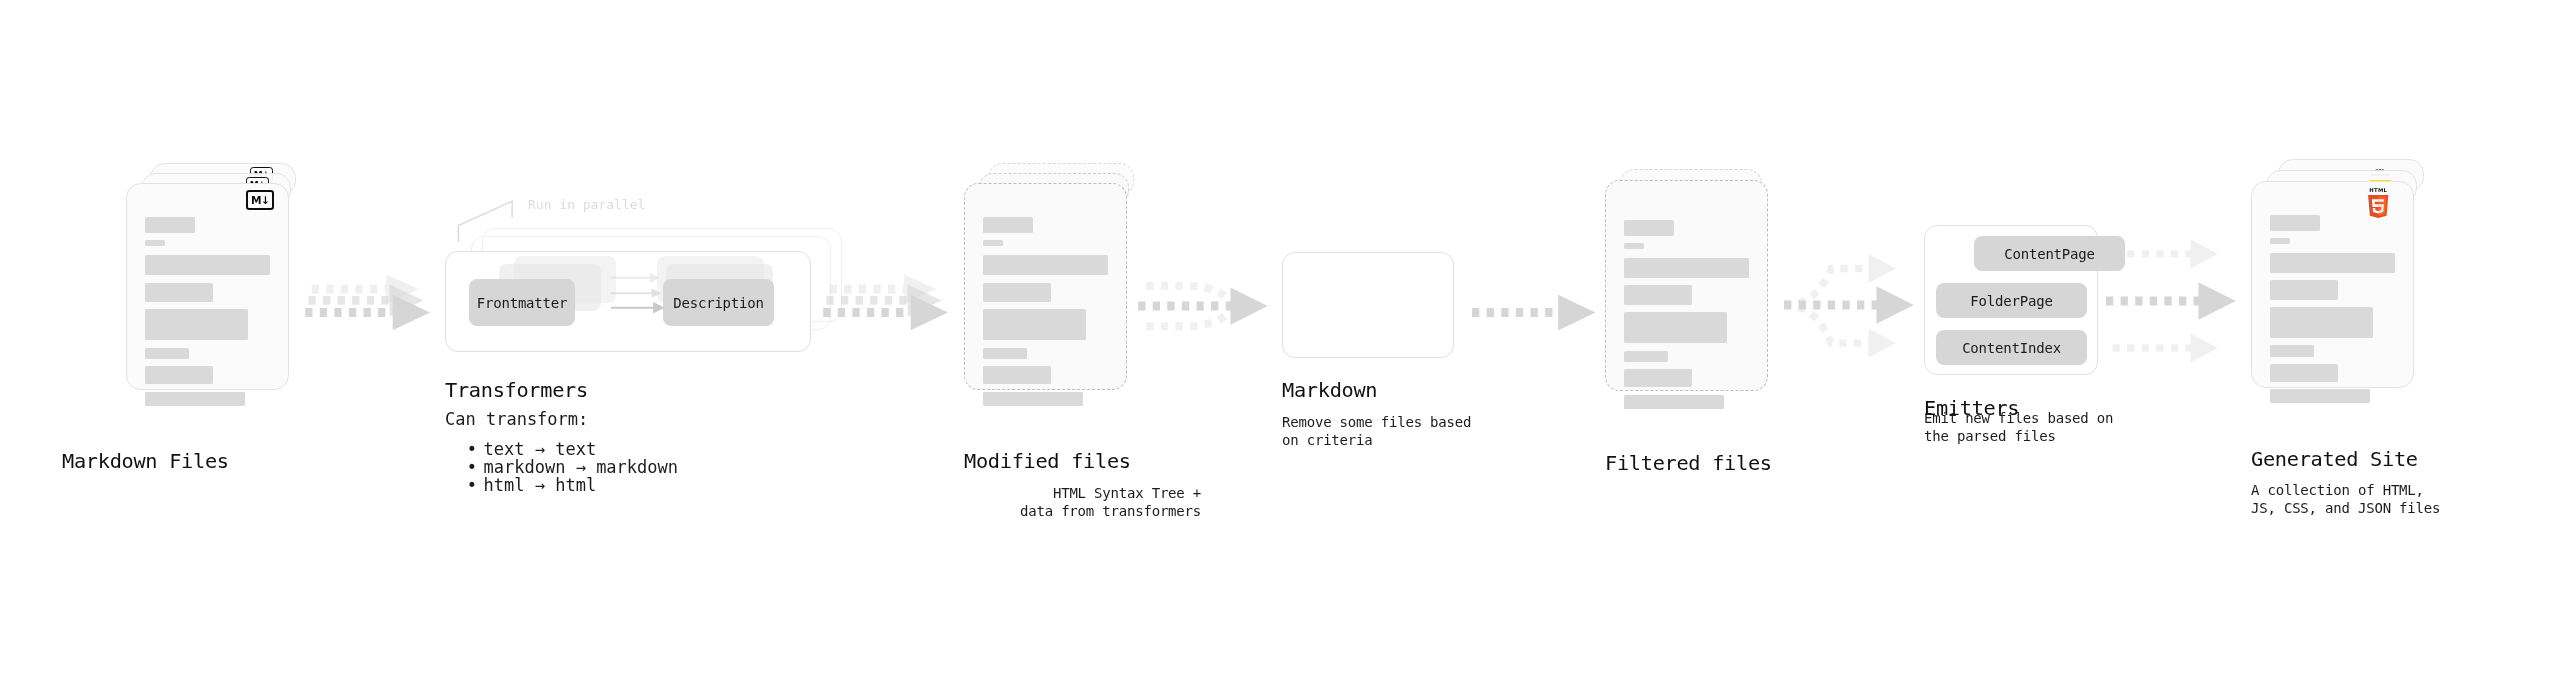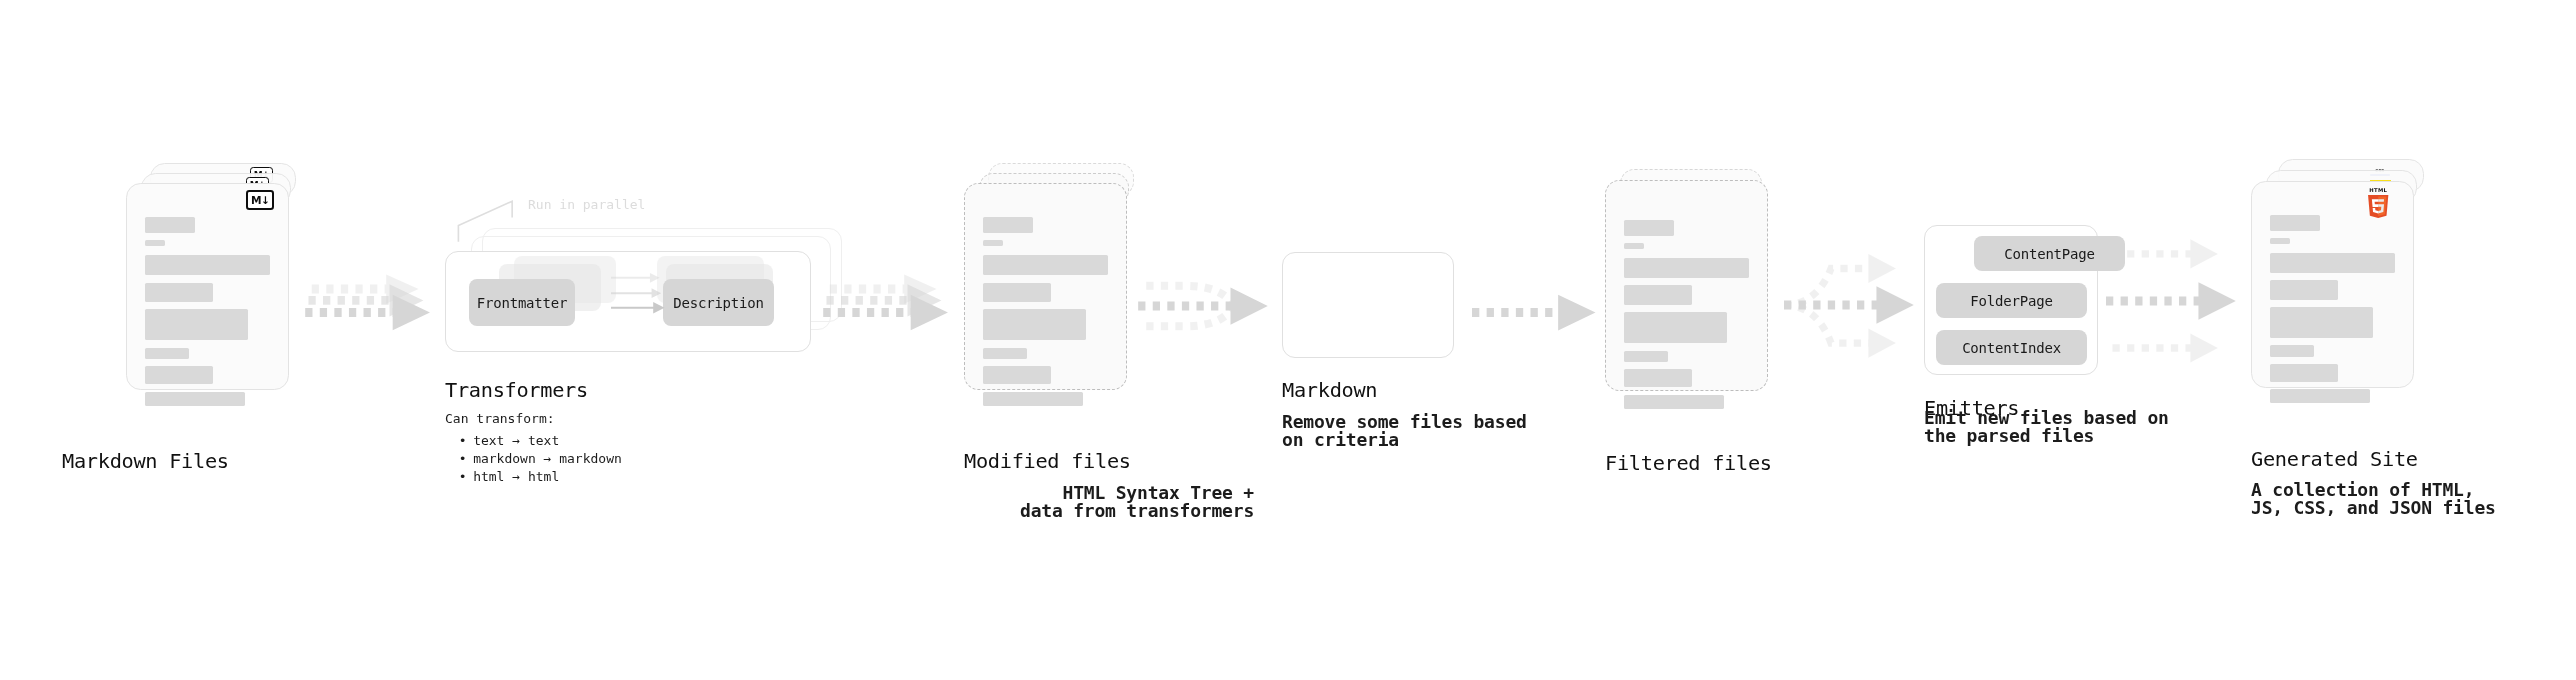--- a/index.html
+++ b/index.html
@@ -61,25 +61,25 @@
     position:absolute;box-sizing:border-box;
     background:#d6d6d6;border-radius:8.1px;
     display:flex;align-items:center;justify-content:center;
     font-size:14px;color:#1a1a1a;white-space:nowrap;letter-spacing:-0.2px;
   }
   .chip.g1{background:#e3e3e3;opacity:.55;}
   .chip.g2{background:#e8e8e8;opacity:.5;}
 
   
   .title{position:absolute;font-size:20.3px;color:#111;white-space:nowrap;letter-spacing:-0.3px;}
-  .caption{position:absolute;font-size:18px;line-height:18px;color:#1c1c1c;white-space:pre-line;letter-spacing:-0.2px;font-weight:bold;}
+  .caption{position:absolute;font-size:14px;line-height:18px;color:#1c1c1c;white-space:pre-line;letter-spacing:-0.2px;}
   .parallel-label{position:absolute;font-size:13px;color:#dcdcdc;white-space:nowrap;}
-  .bullets{position:absolute;font-size:13px;line-height:18px;color:#1c1c1c;}
+  .bullets{position:absolute;font-size:17px;line-height:18px;color:#1c1c1c;}
   .bullets .hdr{margin:0 0 1.6px 0;}
-  .bullets ul{list-style:none;margin:4px;padding:0 0 0 9.8px;}
+  .bullets ul{list-style:none;margin:12px;padding:0 0 0 9.8px;}
   .bullets li{margin:0;}
   .bullets li::before{content:"\2022";margin-right:6.5px;color:#1c1c1c;}
 
   svg{position:absolute;overflow:visible;}
 </style>
 </head>
 <body>
 
 <div class="stage">
 

